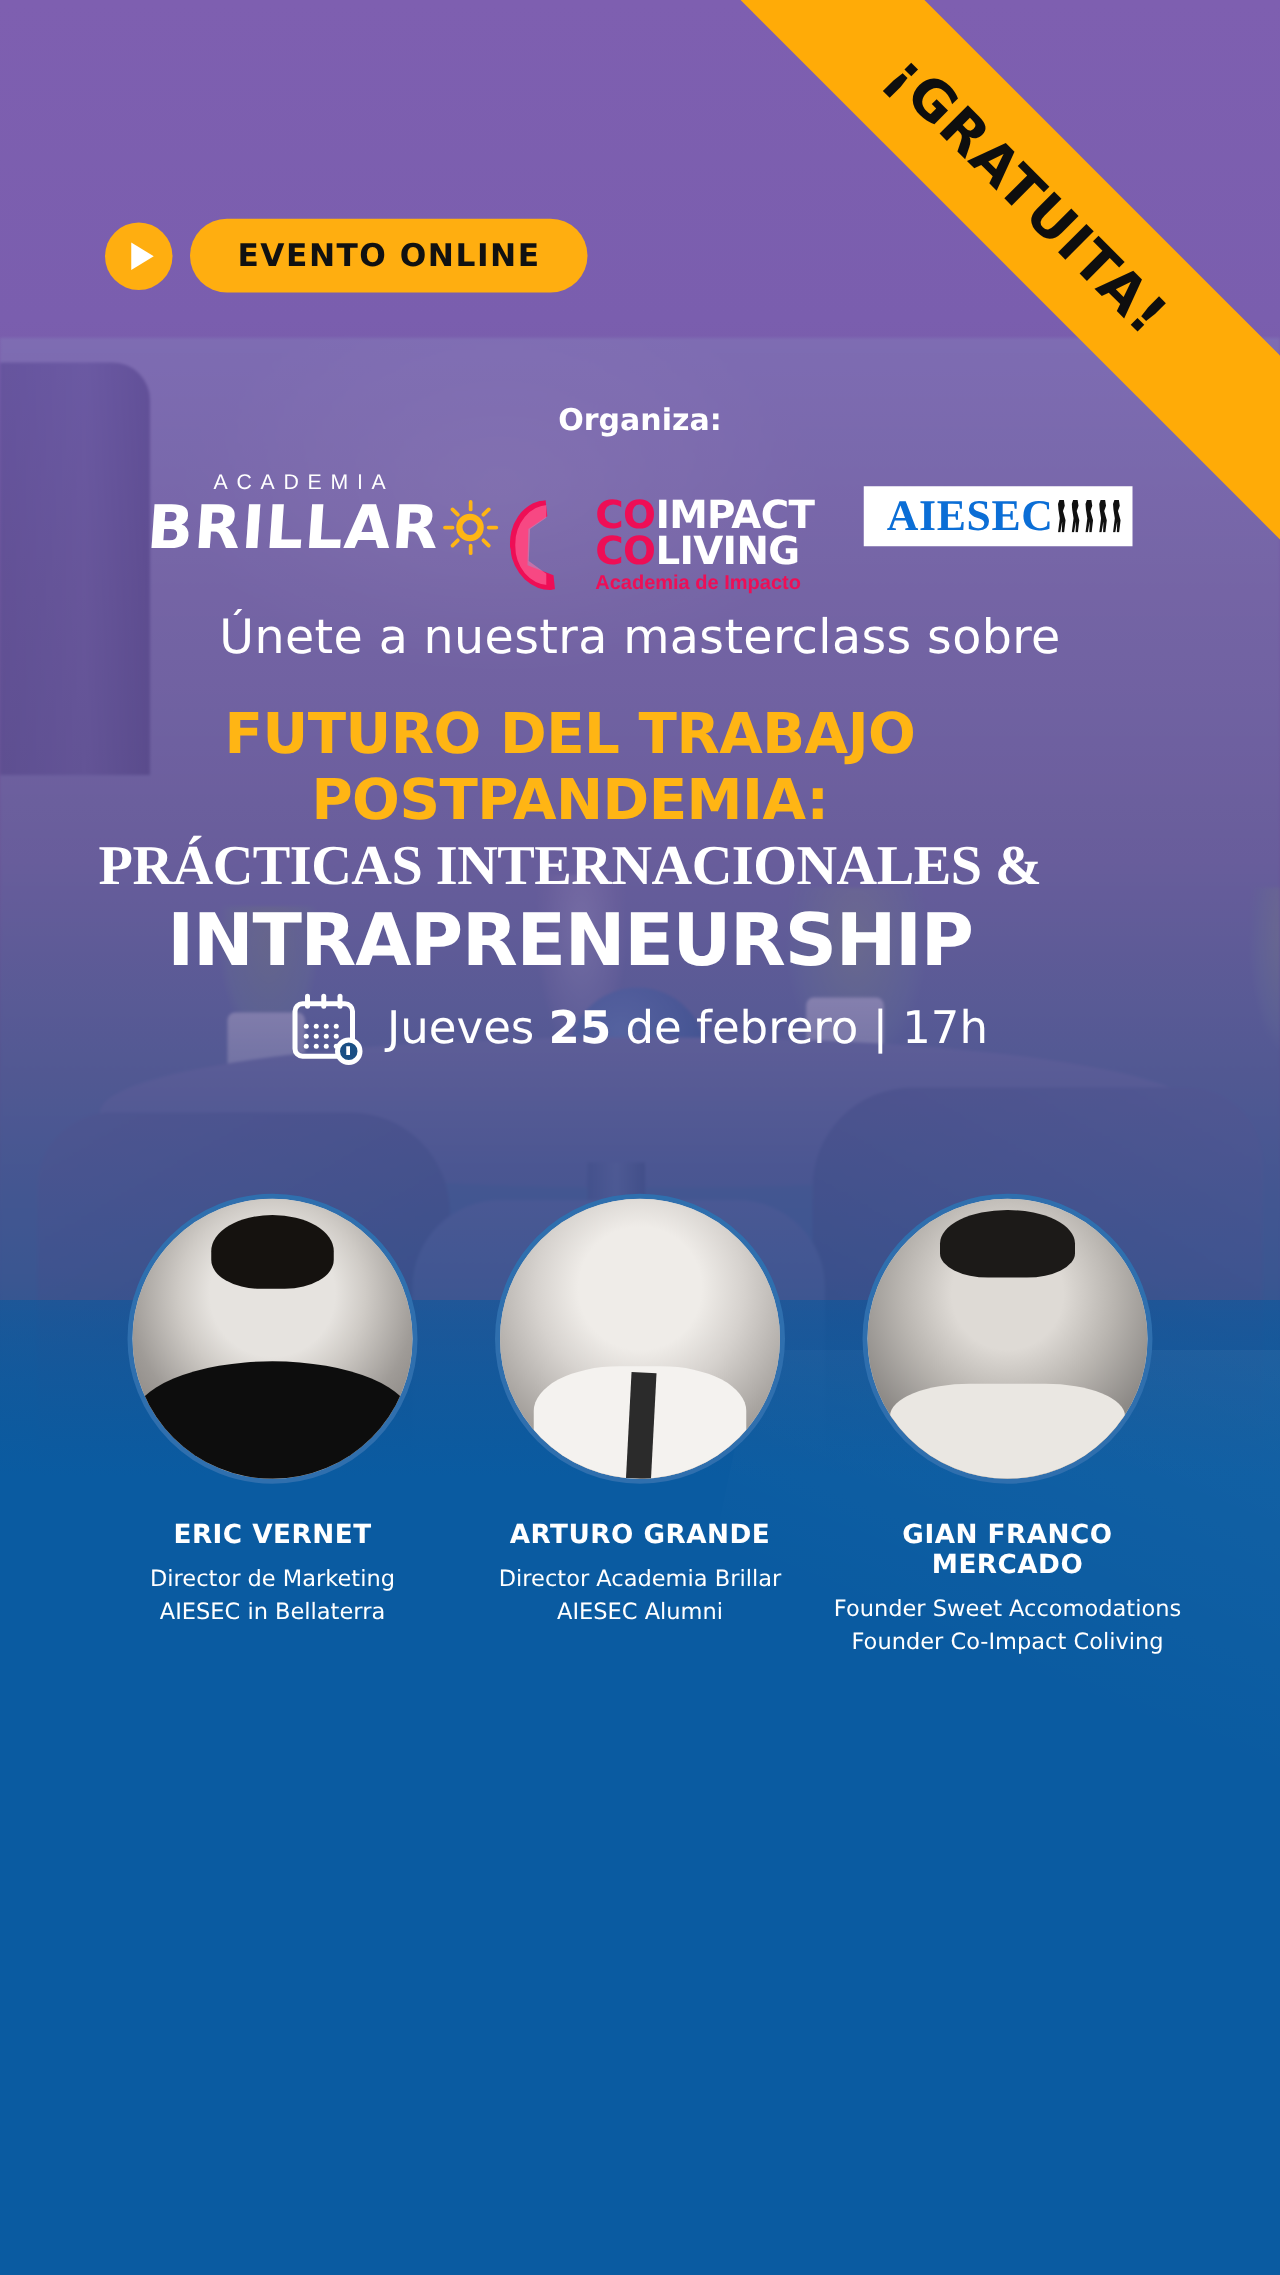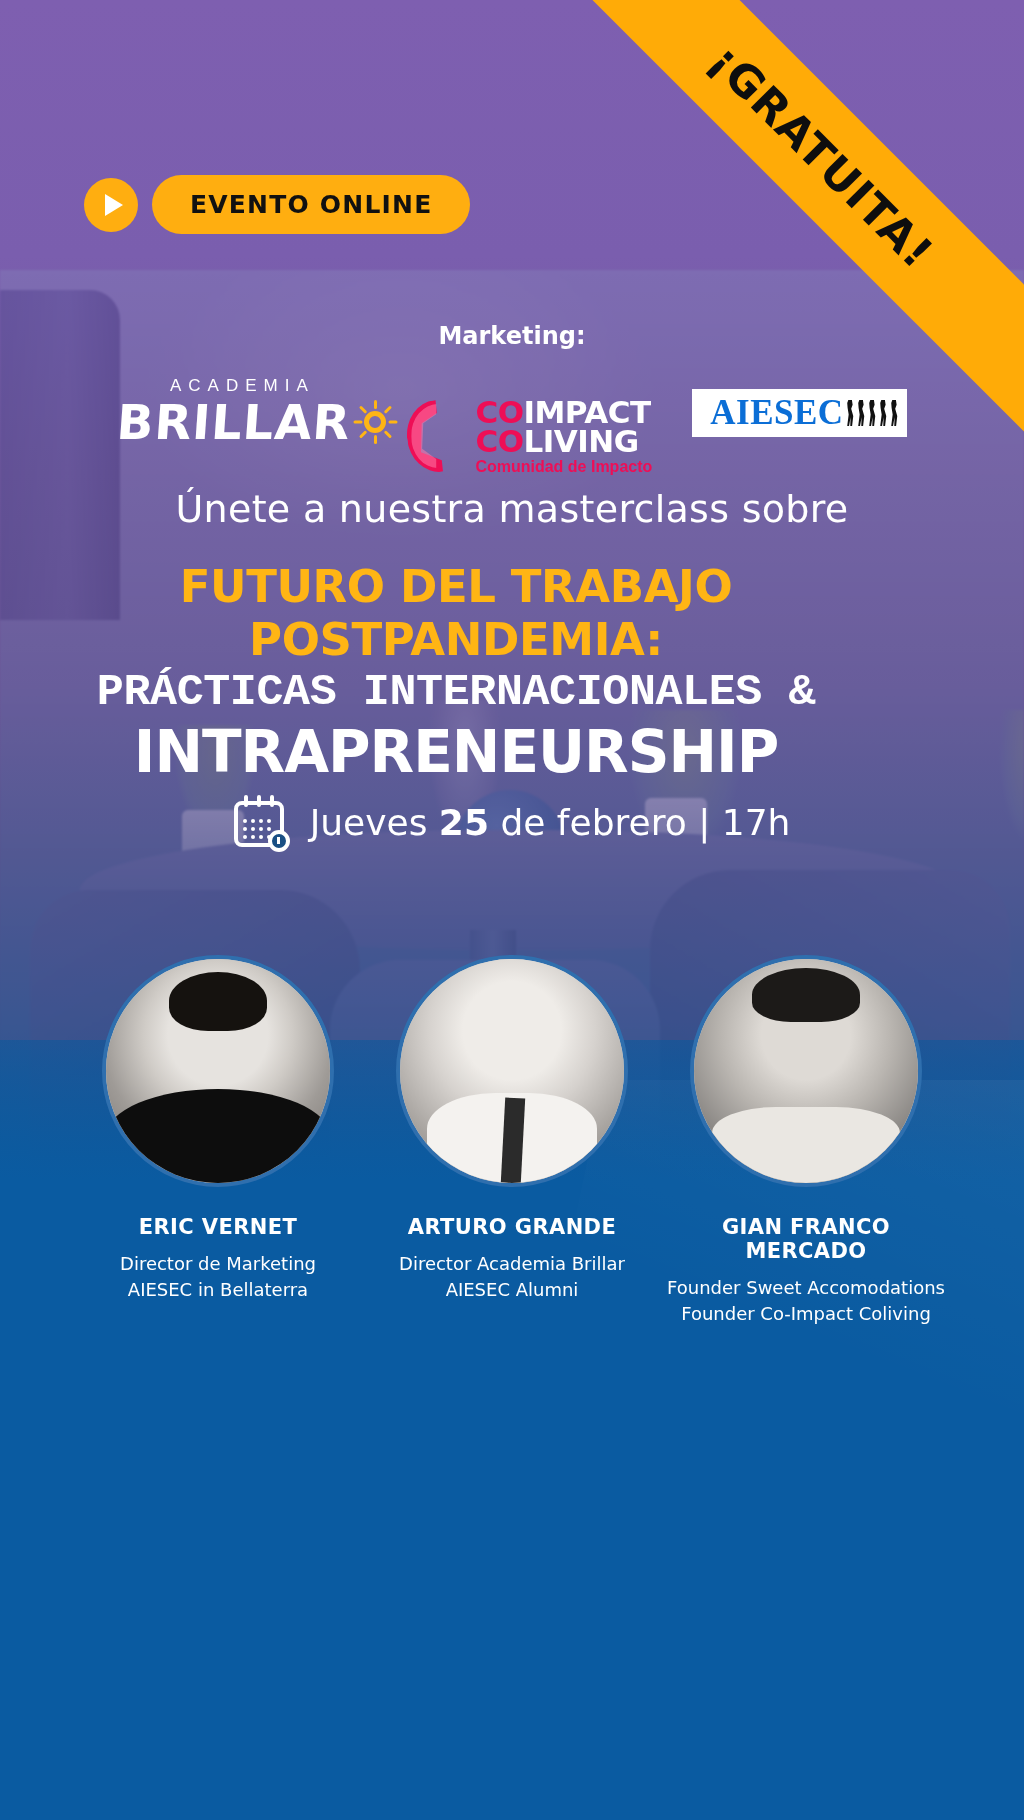--- a/index.html
+++ b/index.html
@@ -139,21 +139,21 @@
     clip-path:polygon(30% 0,70% 0,78% 18%,62% 34%,85% 62%,72% 100%,52% 100%,55% 66%,38% 100%,18% 100%,34% 56%,22% 30%,18% 12%); }
 
   
   .sub-masterclass { position:absolute; top:487px; width:1024px; text-align:center;
     color:#fff; font-size:38px; font-weight:400; letter-spacing:.3px;
     font-family:"DejaVu Sans", sans-serif; }
   .title-block { position:absolute; top:560px; width:912px; text-align:center; }
   .t1 { color:#ffb514; font-size:45px; font-weight:700; letter-spacing:-.4px; line-height:1.18;
     font-family:"DejaVu Sans", sans-serif; }
   .t2 { color:#fff; font-size:45px; font-weight:700; letter-spacing:-.4px; line-height:1.18;
-    font-family:Liberation Mono, monospace; }
+    font-family:Liberation Serif, serif; }
   .t3 { color:#fff; font-size:58px; font-weight:700; letter-spacing:-1px; line-height:1.16;
     font-family:"DejaVu Sans", sans-serif; }
 
   
   .date-row { position:absolute; top:795px; width:1024px;
     display:flex; align-items:center; justify-content:center; gap:22px; }
   .cal-ic { position:relative; width:54px; height:54px; }
   .cal-body { position:absolute; left:0; top:6px; width:50px; height:46px;
     border:4px solid #fff; border-radius:8px; }
   .cal-tab { position:absolute; width:4px; height:12px; background:#fff; border-radius:2px; top:0; }
@@ -231,21 +231,21 @@
     </div>
   </div>
 
   <div class="online-row">
     <div class="play-circle">
       <div class="play-tri"></div>
     </div>
     <div class="online-pill">EVENTO ONLINE</div>
   </div>
 
-  <div class="organiza">Marketing:</div>
+  <div class="organiza">Organiza:</div>
 
   <div class="logo-row">
 
     <div class="logo-brillar">
       <div class="brillar-sup">ACADEMIA</div>
       <div class="brillar-main">
         <div class="brillar-word">BRILLAR</div>
         <div class="sun">
           <div class="sun-core"></div>
           <div class="ray" style="transform:rotate(0deg)"></div>
@@ -262,21 +262,21 @@
 
     <div class="logo-coimpact">
       <div class="brushC"></div>
       <div class="ci-text">
         <div class="ci-l1">
           <span class="ci-pink">CO</span><span class="ci-white">IMPACT</span>
         </div>
         <div class="ci-l2">
           <span class="ci-pink">CO</span><span class="ci-white">LIVING</span>
         </div>
-        <div class="ci-tag">Comunidad de Impacto</div>
+        <div class="ci-tag">Academia de Impacto</div>
       </div>
     </div>
 
     <div class="logo-aiesec">
       <div class="aiesec-box">
         <span class="aiesec-word">AIESEC</span>
         <span class="aiesec-people">
           <i class="person"></i>
             <i class="person"></i>
             <i class="person"></i>

